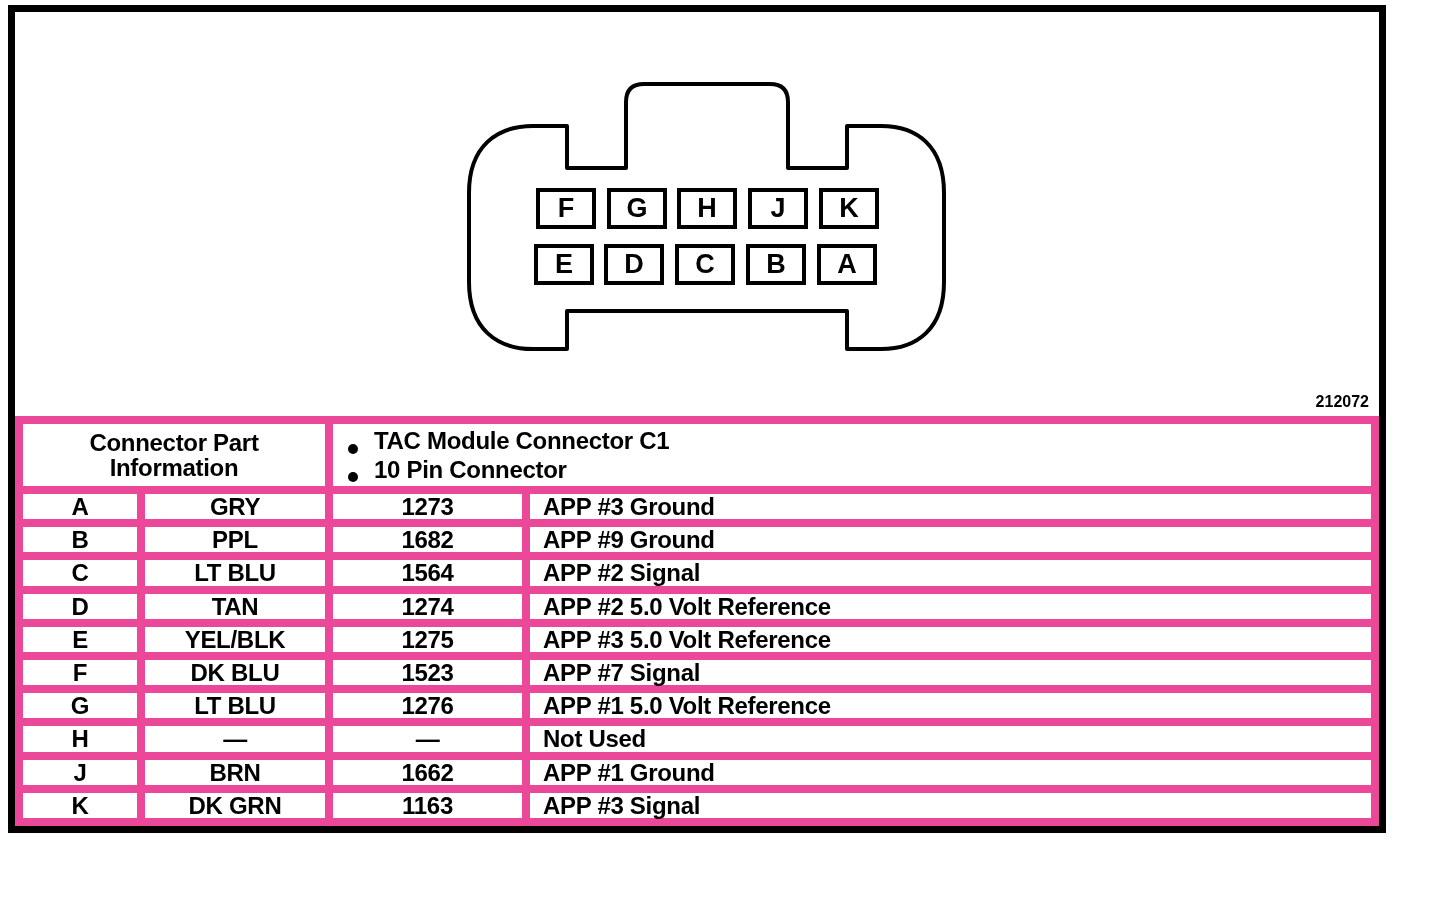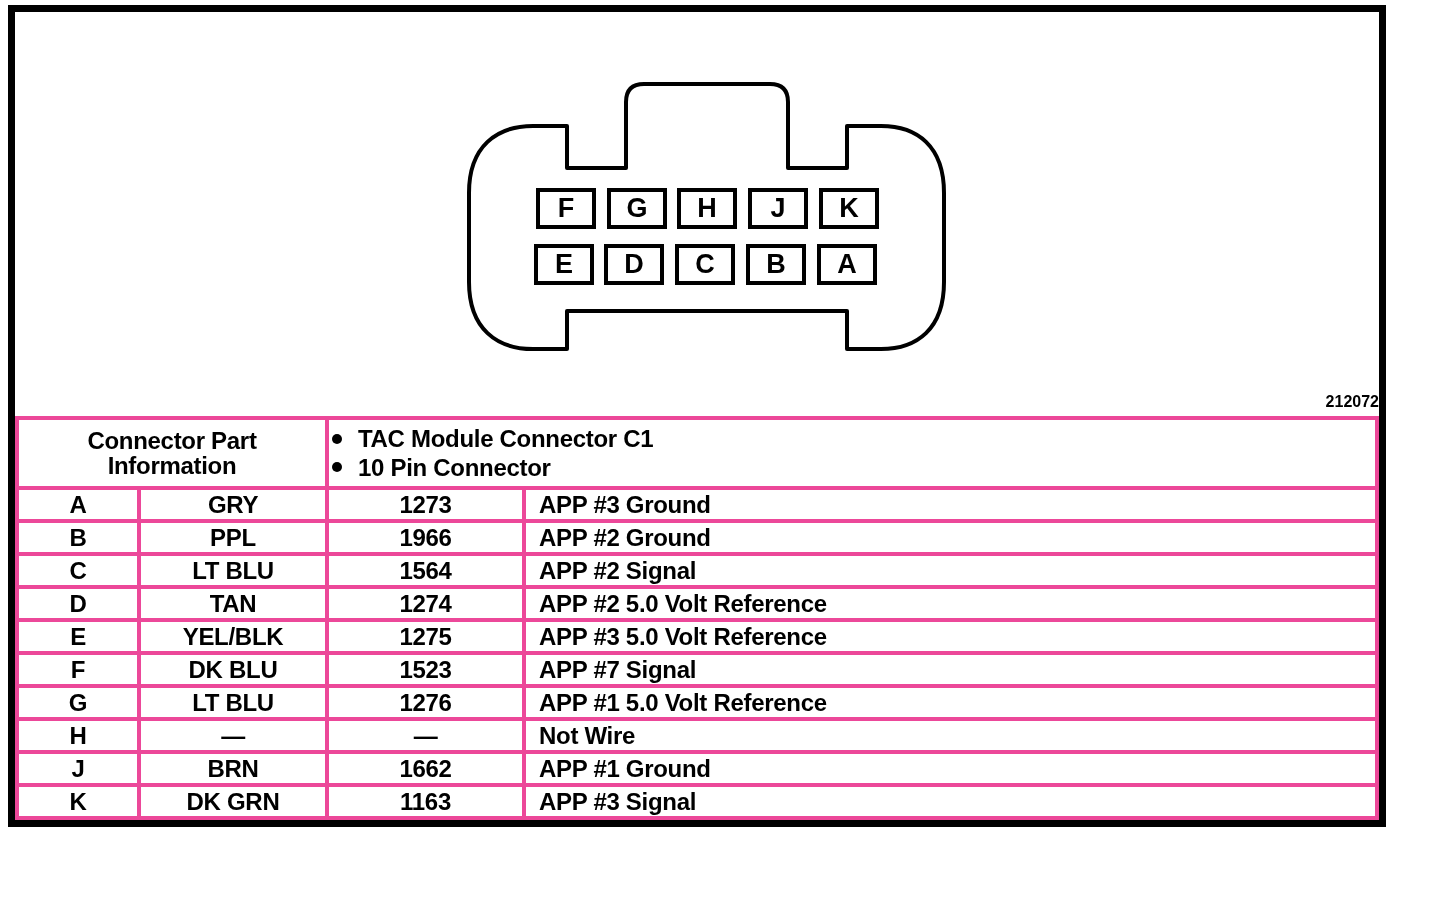--- a/index.html
+++ b/index.html
@@ -18,36 +18,36 @@
 
   
   .diagram { position: relative; height: 404px; background: #fff; }
   .connector-svg { position: absolute; left: 0; top: 0; }
   .pin-box {
     position: absolute; width: 60px; height: 41px;
     border: 4px solid #000; background: #fff;
     display: flex; align-items: center; justify-content: center;
     font-size: 27px; line-height: 1;
   }
-  .fig-num { position: absolute; right: 0; bottom: 5px; font-size: 16px; letter-spacing: 0; text-align: right; }
+  .fig-num { position: absolute; right: 10px; bottom: 5px; font-size: 16px; letter-spacing: 0; text-align: right; }
 
   
   table.pin-table {
     width: 100%; border-collapse: collapse; table-layout: fixed;
     background: #fff;
   }
   .pin-table td, .pin-table th {
-    border: 4px solid #ec4899; padding: 0;
+    border: 8px solid #ec4899; padding: 0;
     font-size: 24px; letter-spacing: -0.3px; line-height: 1.05;
     vertical-align: middle; font-weight: bold; color: #000;
   }
   .info-label { text-align: center; height: 70px; }
   .info-label .line { display: block; }
   .info-bullets { padding: 5px 0 5px 38px; }
-  .bullet-line { display: flex; align-items: center; margin: 3px 3px; }
+  .bullet-line { display: flex; align-items: flex-end; margin: 3px 15px; }
   .dot {
     width: 10px; height: 10px; background: #000; border-radius: 50%;
     margin-right: 16px; flex: none; display: inline-block;
   }
   .col-head th { height: 33px; text-align: center; }
   .data-row td { height: 33px; text-align: center; }
   .data-row td.fn { text-align: left; padding-left: 13px; }
 </style>
 </head>
 <body>
@@ -107,22 +107,22 @@
 
         <tr class="data-row">
           <td>A</td>
           <td>GRY</td>
           <td>1273</td>
           <td class="fn">APP #3 Ground</td>
         </tr>
         <tr class="data-row">
           <td>B</td>
           <td>PPL</td>
-          <td>1966</td>
-          <td class="fn">APP #2 Ground</td>
+          <td>1682</td>
+          <td class="fn">APP #9 Ground</td>
         </tr>
         <tr class="data-row">
           <td>C</td>
           <td>LT BLU</td>
           <td>1564</td>
           <td class="fn">APP #2 Signal</td>
         </tr>
         <tr class="data-row">
           <td>D</td>
           <td>TAN</td>
@@ -144,21 +144,21 @@
         <tr class="data-row">
           <td>G</td>
           <td>LT BLU</td>
           <td>1276</td>
           <td class="fn">APP #1 5.0 Volt Reference</td>
         </tr>
         <tr class="data-row">
           <td>H</td>
           <td>—</td>
           <td>—</td>
-          <td class="fn">Not Wire</td>
+          <td class="fn">Not Used</td>
         </tr>
         <tr class="data-row">
           <td>J</td>
           <td>BRN</td>
           <td>1662</td>
           <td class="fn">APP #1 Ground</td>
         </tr>
         <tr class="data-row">
           <td>K</td>
           <td>DK GRN</td>

